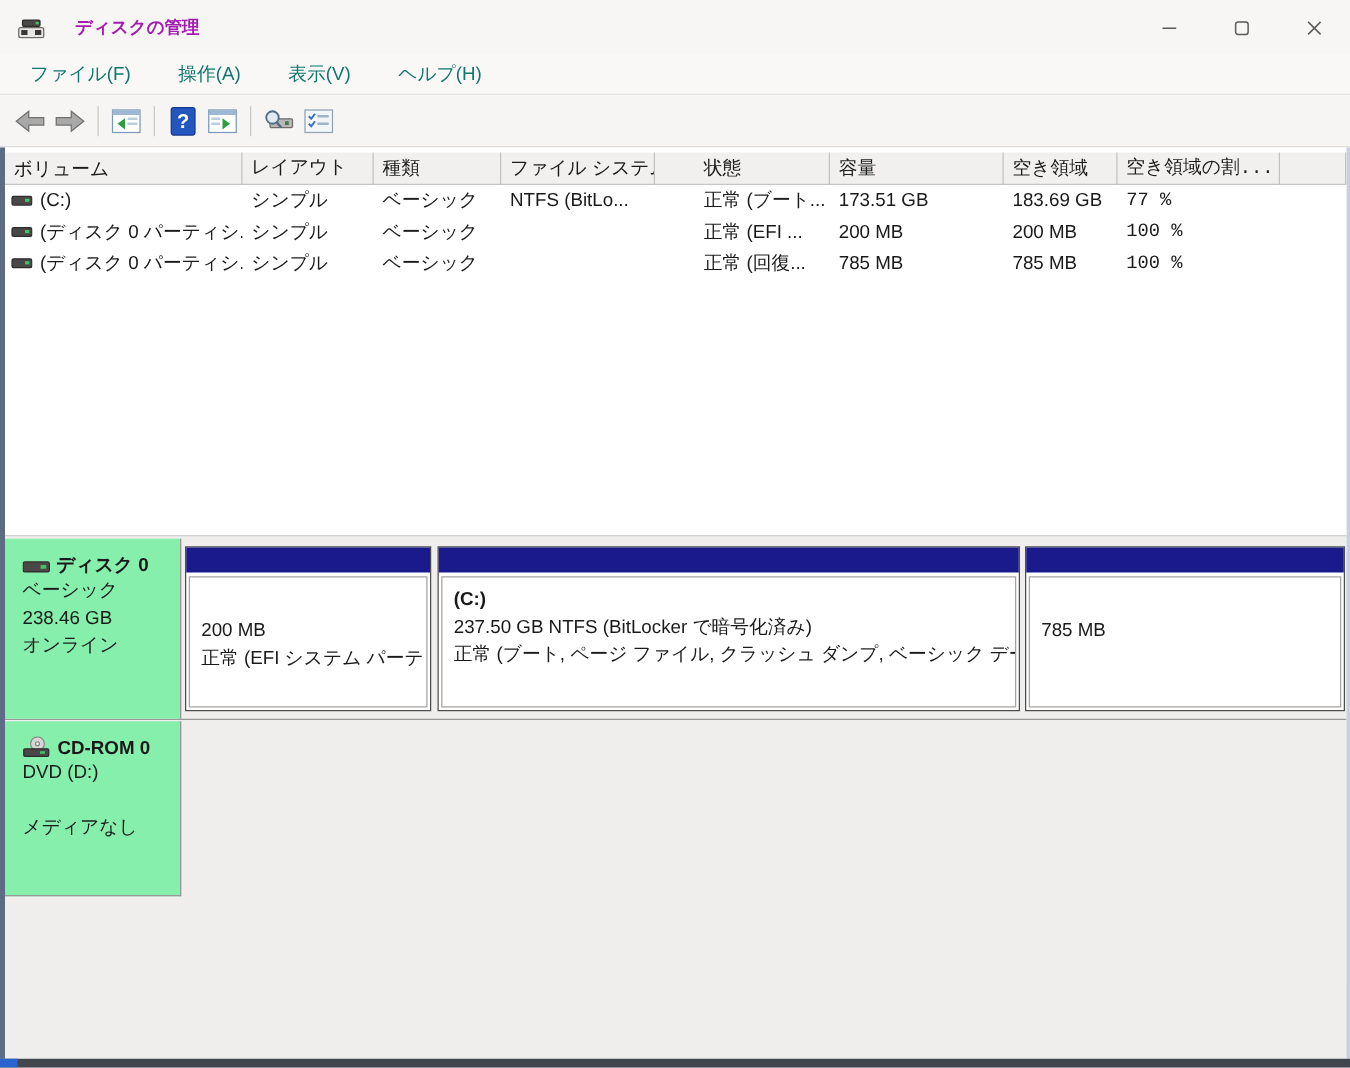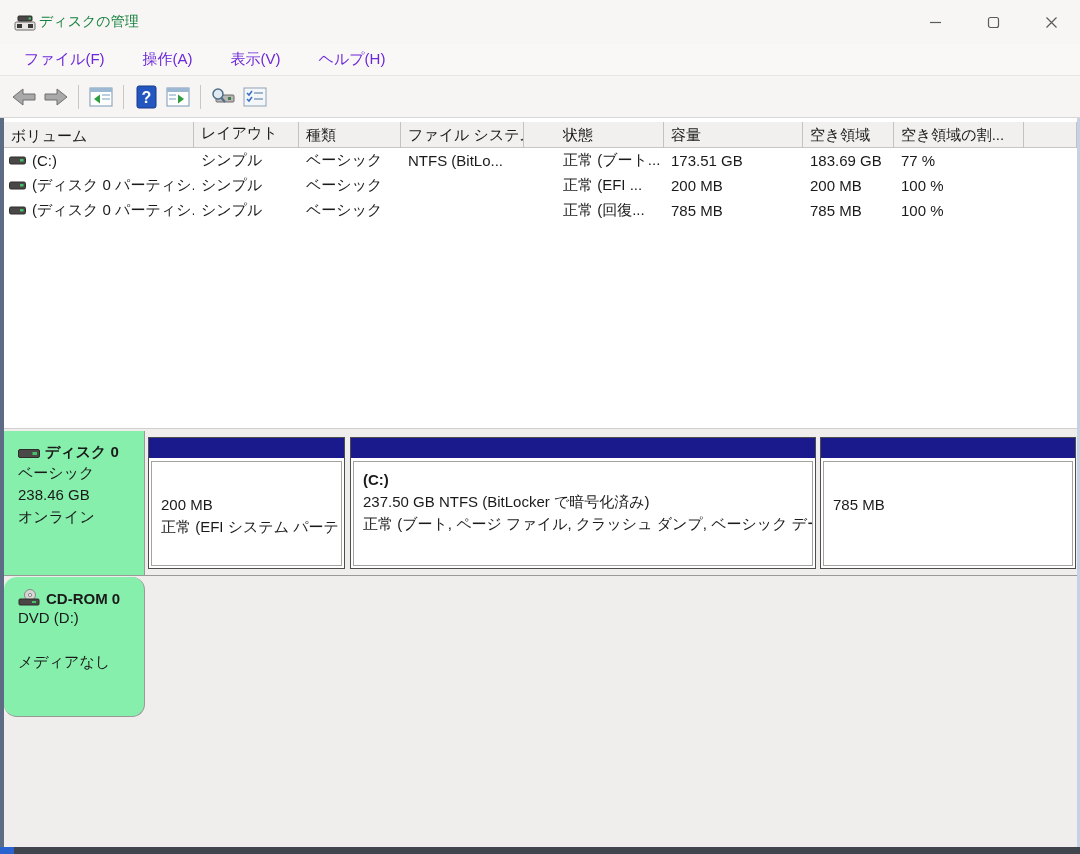--- a/index.html
+++ b/index.html
@@ -4,28 +4,28 @@
 <style>
   * { margin:0; padding:0; box-sizing:border-box; }
   html,body { width:1080px; height:854px; overflow:hidden; }
   body { font-family:"Liberation Sans","DejaVu Sans",sans-serif; font-size:15px; color:#1a1a1a; background:#41454e; }
 
   .window { position:relative; width:1080px; height:854px; background:#f7f6f5; }
 
   
   .titlebar { position:absolute; top:0; left:0; right:0; height:44px; background:#f7f6f5; display:flex; align-items:center; }
   .titlebar .app-icon { margin-left:14px; width:22px; height:18px; }
-  .titlebar .title-text { margin-left:3px; font-size:14px; color:#15803d; }
+  .titlebar .title-text { margin-left:24px; font-size:14px; color:#a21caf;font-weight:bold; }
   .win-controls { position:absolute; right:0; top:0; height:44px; display:flex; }
   .win-btn { width:58px; height:44px; display:flex; align-items:center; justify-content:center; color:#5a5a5a; font-size:15px; cursor:default; }
   .win-btn svg { display:block; }
 
   
   .menubar { position:absolute; top:44px; left:0; right:0; height:32px; background:#f9f8f7; display:flex; align-items:center; padding-left:12px; border-bottom:1px solid #e7e5e4; }
-  .menu-item { padding:4px 12px; margin-right:14px; font-size:15px; color:#6d28d9; }
+  .menu-item { padding:4px 12px; margin-right:14px; font-size:15px; color:#0f766e; }
 
   
   .toolbar { position:absolute; top:77px; left:0; right:0; height:41px; background:#f7f5f4; border-bottom:1px solid #d9d7d6; display:flex; align-items:center; padding-left:8px; }
   .tb-btn { width:32px; height:30px; display:flex; align-items:center; justify-content:center; }
   .tb-sep { width:1px; height:24px; background:#c9c7c6; margin:0 6px; }
 
   
   .edge-left { position:absolute; left:0; top:118px; width:4px; height:729px; background:#5d6b84; }
   .edge-right { position:absolute; right:0; top:118px; width:3px; height:729px; background:#c6d2e4; }
   .edge-bottom { position:absolute; left:0; bottom:0; width:1080px; height:7px; background:#41454e; }
@@ -37,30 +37,30 @@
   
   .list-pane { position:absolute; top:0; left:0; right:0; height:310px; background:#ffffff;padding-left:24px; }
   .lv-header { position:absolute; top:4px; left:0; right:0; height:26px; display:flex; background:#f1f0ef; border-bottom:1px solid #c8c6c5; }
   .lv-h { height:26px; line-height:25px; padding-left:7px; border-right:1px solid #c4c2c1; font-size:15px; overflow:hidden; white-space:nowrap; }
   .lv-rows { position:absolute; top:30px; left:0; right:0; bottom:0; background:#fff; }
   .lv-row { display:flex; height:25px; align-items:center; }
   .lv-c { padding-left:7px; overflow:hidden; white-space:nowrap; font-size:15px; }
   .c0 { width:190px; display:flex; align-items:center; }
   .c1 { width:105px;font-family:Liberation Mono, monospace; } .c2 { width:102px; } .c3 { width:123px; }
   .c4 { width:108px;margin-left:32px; } .c5 { width:139px; } .c6 { width:91px; }
-  .c7 { width:130px; } .c8 { flex:1; }
+  .c7 { width:130px;font-family:Liberation Mono, monospace; } .c8 { flex:1; }
   .vol-icon { width:17px; height:11px; margin:0 6px 0 5px; flex:0 0 auto; }
 
   
   .graph-pane { position:absolute; top:310px; left:0; right:0; height:360px; background:#efeeed; border-top:1px solid #d2d0cf; }
   .disk-row { position:absolute; left:0; right:0; }
   .row-disk0 { top:2px; height:145px; border-bottom:1px solid #9a9998; }
   .row-cdrom { top:148px; height:140px; }
   .disk-label { position:absolute; left:0; top:0; bottom:0; width:141px; background:#86efac; border-right:1px solid #9a9998; padding:12px 10px 0 14px; }
-  .row-cdrom .disk-label { border-bottom:1px solid #9a9998;border-radius:13px; }
+  .row-cdrom .disk-label { border-bottom:1px solid #9a9998; }
   .disk-label .dl-title { display:flex; align-items:center; font-weight:bold; font-size:15px; }
   .disk-label .dl-line { font-size:15px; line-height:22px; }
   .disk-ico { width:22px; height:12px; margin-right:5px; flex:0 0 auto; }
   .cd-ico { width:24px; height:18px; margin-right:4px; flex:0 0 auto; }
 
   .part { position:absolute; top:6px; height:132px; border:1px solid #4d4d4d; background:#fff; }
   .part-head { position:absolute; top:0; left:0; right:0; height:20px; background:#1a1a8c; }
   .part-body { position:absolute; left:2px; right:2px; top:23px; bottom:2px; background:#fff; border:1px solid #a5a3a2; overflow:hidden; white-space:nowrap; padding-left:9px; }
   .part-efi  { left:144px; width:197px; }
   .part-c    { left:346px; width:466px; }

